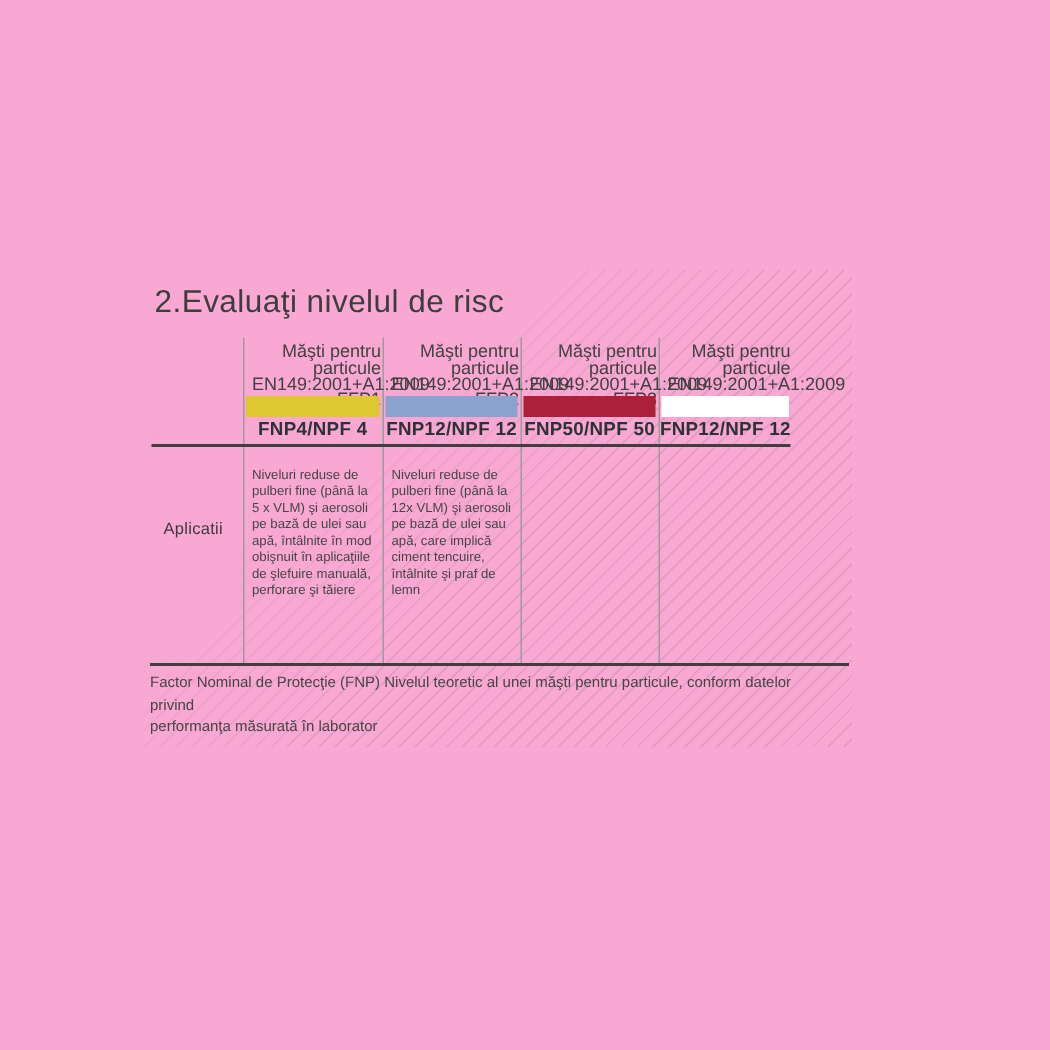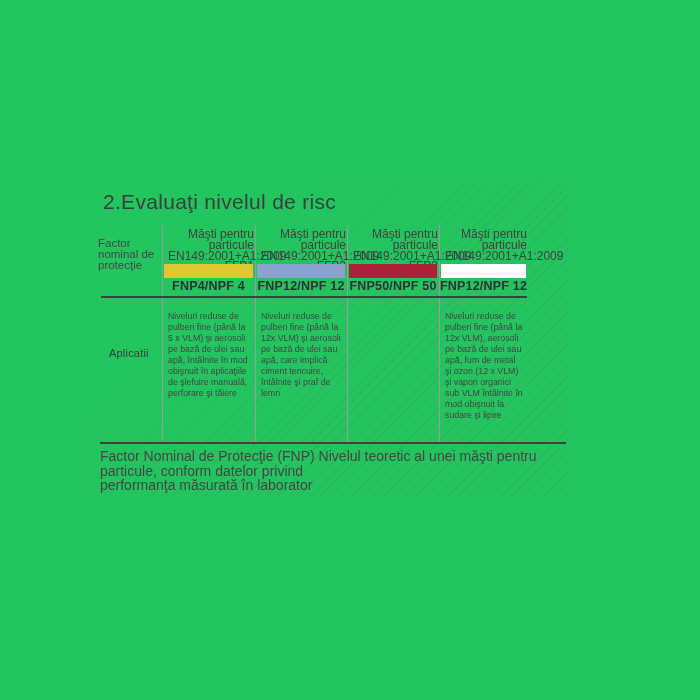--- a/index.html
+++ b/index.html
@@ -1,17 +1,17 @@
 <!DOCTYPE html>
 <html><head>
 <meta charset="utf-8">
 <style>
   html,body{margin:0;padding:0;background:#ffffff;}
   .page{
-    position:relative;width:700px;height:700px;background:#22c55e;overflow:hidden;
+    position:relative;width:700px;height:700px;background:#f9a8d4;overflow:hidden;
     font-family:"Liberation Sans","DejaVu Sans",sans-serif;
   }
   
   .hatch{
     position:absolute;left:95px;top:180px;width:473px;height:318px;
     background:repeating-linear-gradient(135deg,
       rgba(110,110,110,0.17) 0px, rgba(110,110,110,0.17) 1.3px,
       transparent 1.3px, transparent 7.5px);
     -webkit-mask-image:linear-gradient(135deg, transparent 29%, #000 56%);
             mask-image:linear-gradient(135deg, transparent 29%, #000 56%);
@@ -44,35 +44,32 @@
     white-space:nowrap;
   }
   .cbody{
     position:absolute;top:86px;left:6px;right:4px;
     font-size:8.8px;line-height:11px;color:#454545;
   }
   .fnp-underline{position:absolute;left:101px;top:296px;width:426px;height:2px;background:#3f3f3f;}
   .bottom-line{position:absolute;left:100px;top:442px;width:466px;height:2px;background:#3f3f3f;}
   .footnote{
     position:absolute;left:100px;top:449px;width:458px;
-    font-size:14px;line-height:14.5px;color:#454545;white-space:pre-line;
+    font-size:10px;line-height:14.5px;color:#454545;white-space:pre-line;
   }
 </style>
 </head>
 <body>
 
 <div class="page">
 
   <div class="hatch"></div>
 
   <div class="title">2.Evaluaţi nivelul de risc</div>
 
-  <div class="factor-label">Factor
-nominal de
-protecţie</div>
   <div class="aplicatii-label">Aplicatii</div>
 
   <div class="vline vl1"></div>
   <div class="vline vl2"></div>
   <div class="vline vl3"></div>
   <div class="vline vl4"></div>
 
   <div class="col c1">
     <div class="hdr">Măşti pentru particule
 EN149:2001+A1:2009
@@ -97,21 +94,20 @@
 FFP3</div>
     <div class="bar" style="background-color: rgb(173, 32, 58);"></div>
     <div class="fnp">FNP50/NPF 50</div>
   </div>
 
   <div class="col c4">
     <div class="hdr">Măşti pentru particule
 EN149:2001+A1:2009</div>
     <div class="bar" style="background-color: rgb(255, 255, 255);"></div>
     <div class="fnp">FNP12/NPF 12</div>
-    <div class="cbody">Niveluri reduse de pulberi fine (până la 12x VLM), aerosoli pe bază de ulei sau apă, fum de metal şi ozon (12 x VLM) şi vapori organici sub VLM întâlnite în mod obişnuit la sudare şi lipire</div>
   </div>
 
   <div class="fnp-underline"></div>
   <div class="bottom-line"></div>
 
   <div class="footnote">Factor Nominal de Protecţie (FNP) Nivelul teoretic al unei măşti pentru particule, conform datelor privind
 performanţa măsurată în laborator</div>
 
 </div>
 

